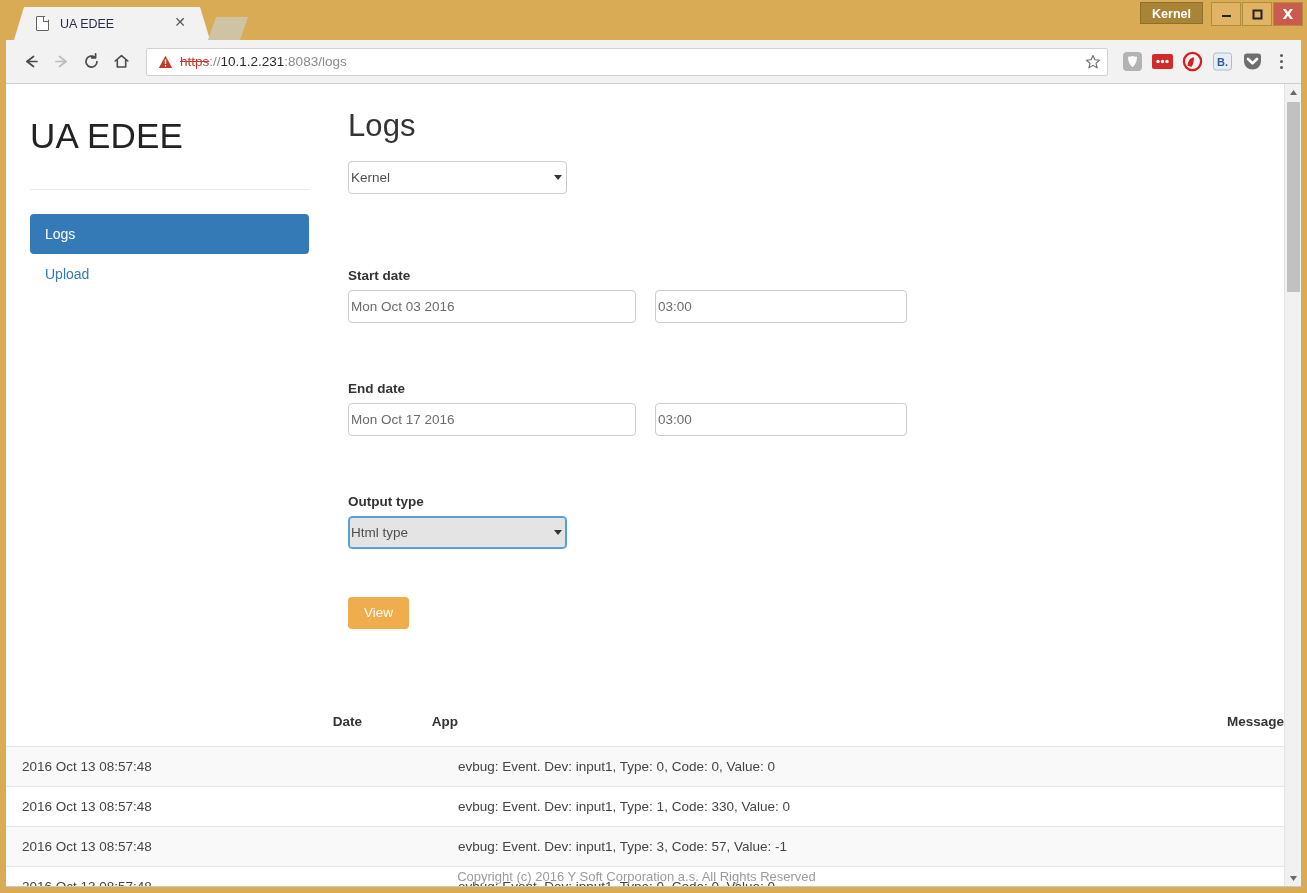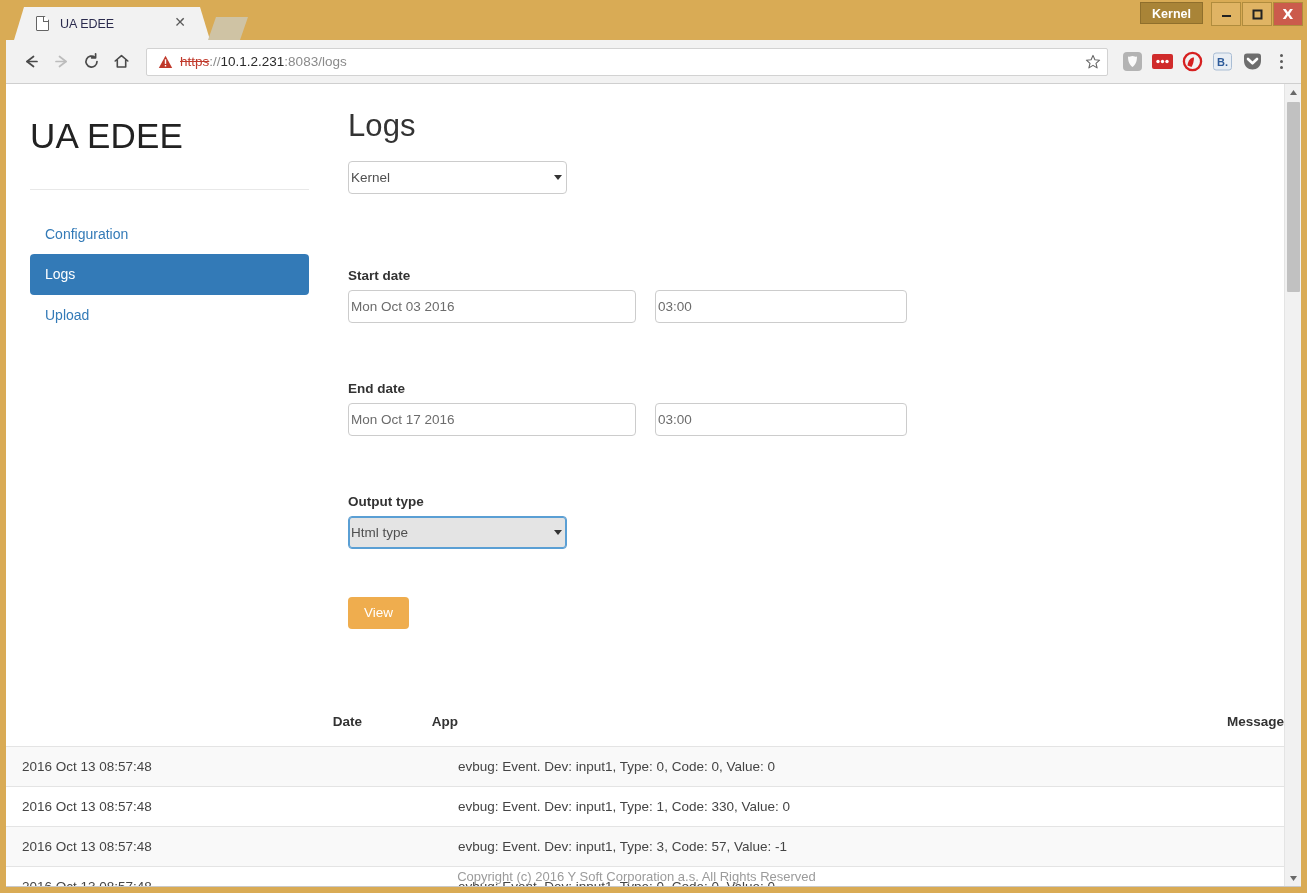--- a/index.html
+++ b/index.html
@@ -351,21 +351,20 @@
   </div>
 
   <div id="viewport">
     <div id="page">
       <div id="app">
 
         <div id="sidebar">
           <div id="brand">UA EDEE</div>
           <div id="brand-rule"></div>
           <div id="nav">
-            <a class="nav-item" href="#">Configuration</a>
             <a class="nav-item active" href="#">Logs</a>
             <a class="nav-item" href="#">Upload</a>
           </div>
         </div>
 
         <div id="main">
           <h1 id="page-title">Logs</h1>
 
           <div class="form-group">
             <div class="sel">

